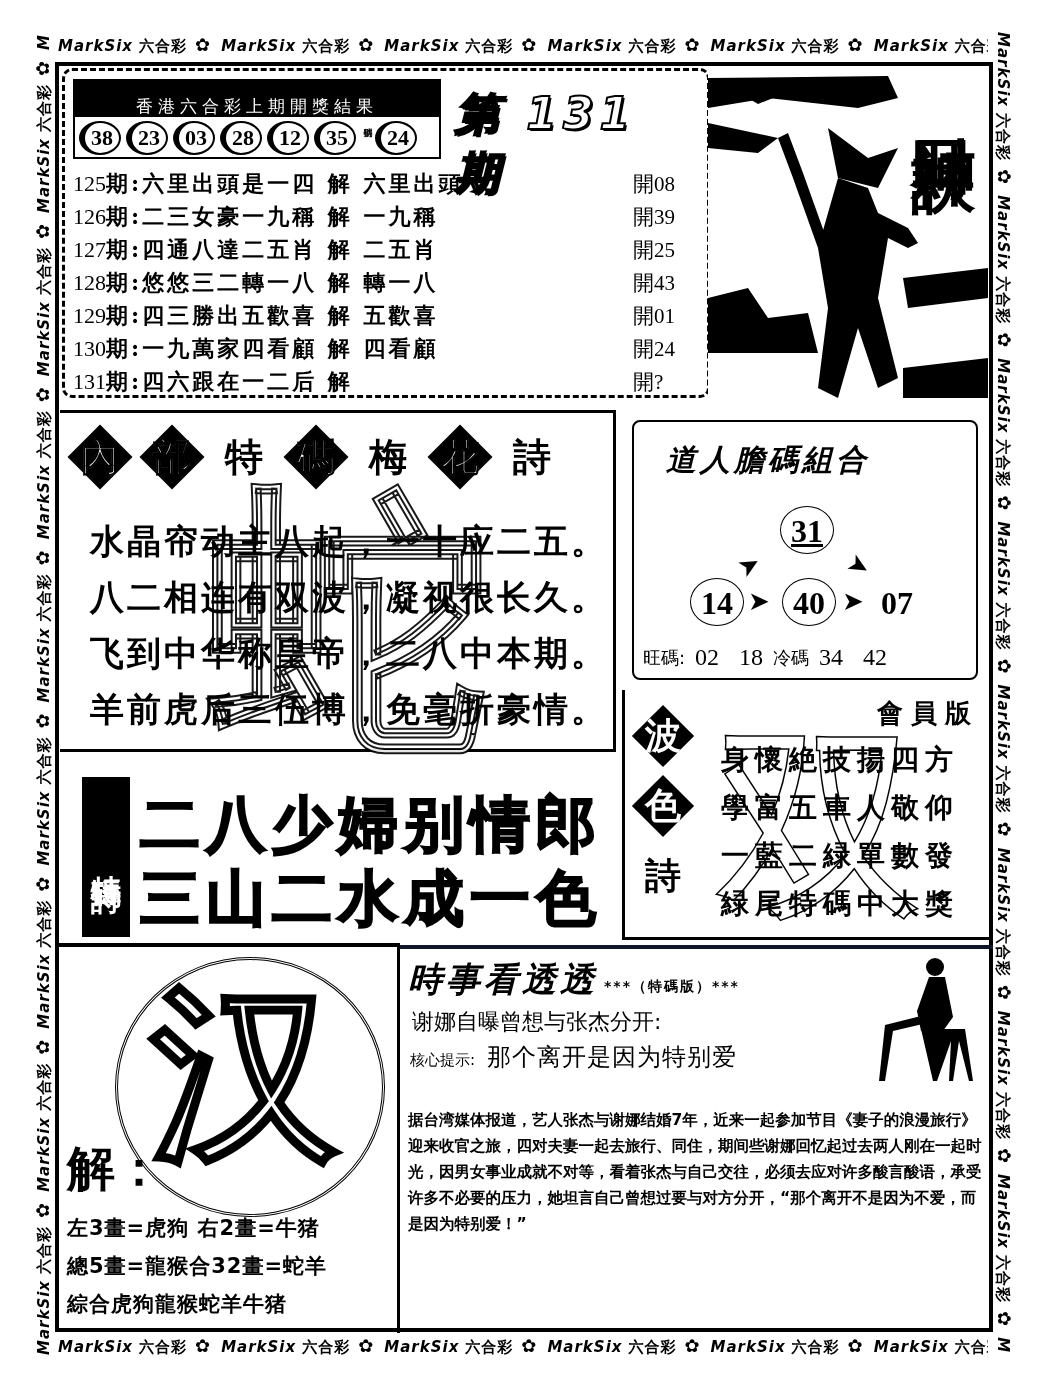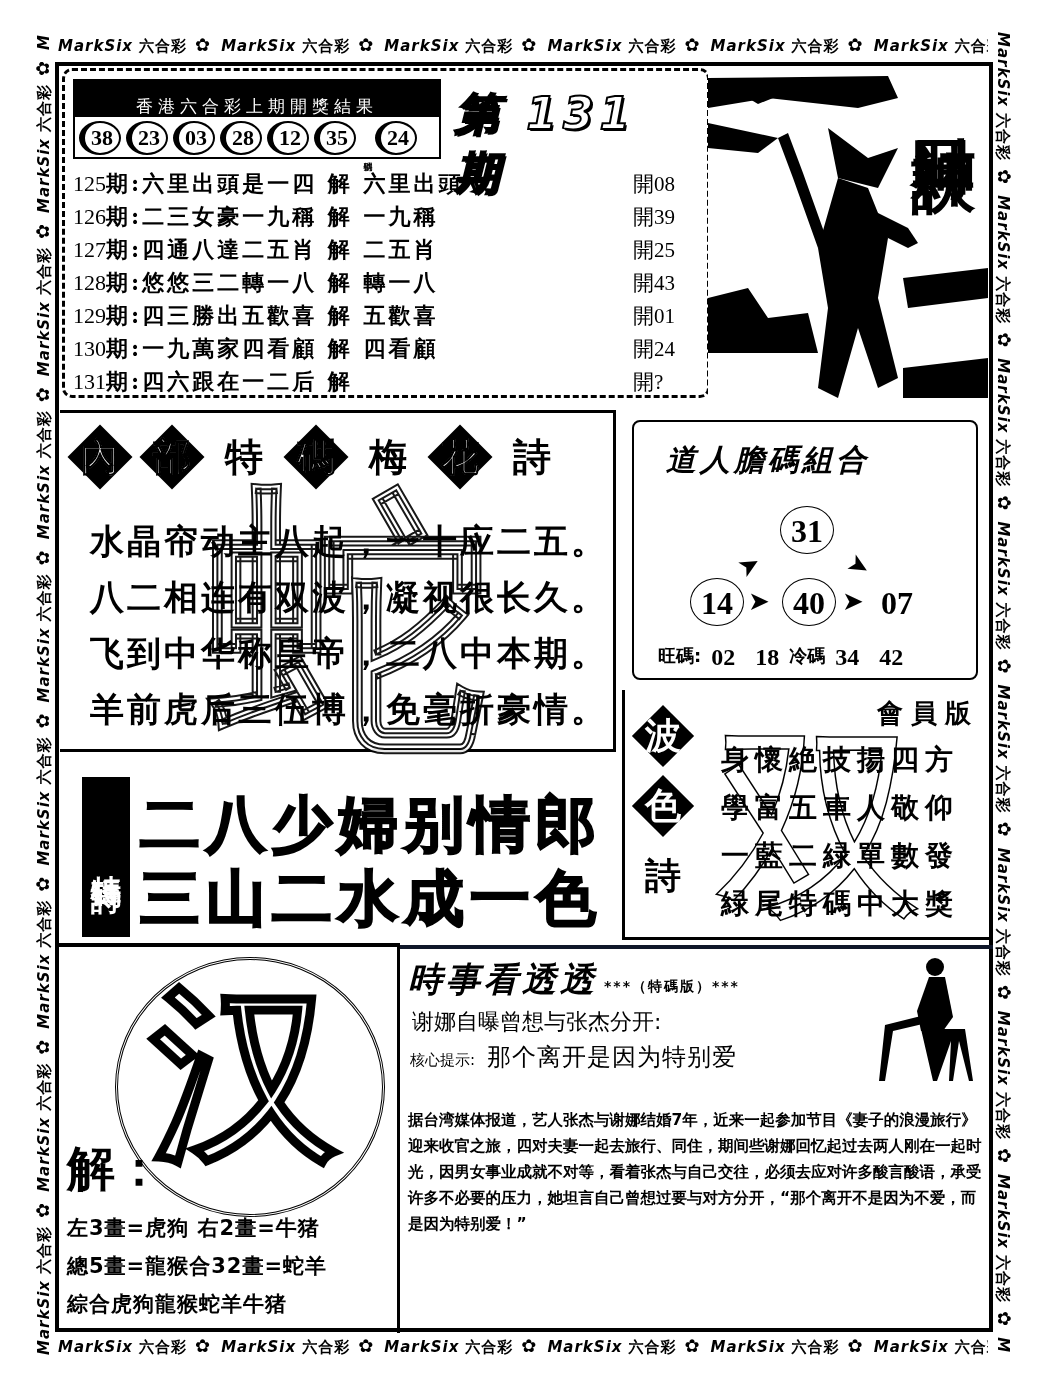--- a/index.html
+++ b/index.html
@@ -17,21 +17,21 @@
   .strip-right { top: 32px; left: 1015px; width: 1320px; height: 24px; transform-origin: 0 0; transform: rotate(90deg); }
 
   
   .frame { position: absolute; left: 55px; top: 62px; width: 938px; height: 1270px; border: 4px solid #000; }
 
   
   .results { position: absolute; left: 62px; top: 68px; width: 648px; height: 330px; border: 3px dashed #000; border-radius: 10px; }
   .results-head { position: absolute; left: 8px; top: 8px; width: 368px; height: 80px; border: 2px solid #000; }
   .results-head .bar-top { height: 14px; background: #000; }
   .results-head .title { height: 22px; background: #000; color: #fff; font-family: "DejaVu Sans", sans-serif; font-size: 17px; letter-spacing: 5px; text-align: center; line-height: 22px; }
-  .balls { display: flex; align-items: flex-end; padding: 4px 4px 0 4px; }
+  .balls { display: flex; align-items: flex-start; padding: 4px 4px 0 4px; }
   .ball { width: 42px; height: 34px; border: 2px solid #000; border-radius: 50%; display: flex; align-items: center; justify-content: center; font-family: "Liberation Serif", serif; font-weight: bold; font-size: 22px; margin-right: 5px; border-left-width: 6px; }
   .special-label { writing-mode: vertical-rl; font-size: 9px; font-family: "DejaVu Sans", sans-serif; line-height: 10px; margin: 0 2px; }
   .issue-title { position: absolute; left: 390px; top: 14px; font-family: "DejaVu Sans", sans-serif; font-weight: bold; font-style: italic; font-size: 44px; color: #fff; -webkit-text-stroke: 2px #000; letter-spacing: 6px; text-shadow: 2px 2px 0 #000; }
   .rows { position: absolute; left: 8px; top: 96px; width: 620px; }
   .row { display: flex; height: 33px; align-items: center; font-size: 22px; }
   .row .num { font-family: Liberation Serif, serif; font-size: 22px; }
   .row .text { font-weight: bold; letter-spacing: 3px; flex: 1; }
   .row .open { width: 60px; font-family: "Liberation Serif", serif; font-size: 21px; }
 
   
@@ -47,21 +47,21 @@
   .poem-head .ch.dia span { position: relative; color: #fff; -webkit-text-stroke: 1px #000; }
   .poem-bg { position: absolute; left: 150px; top: 80px; font-size: 280px; line-height: 260px; color: #fff; -webkit-text-stroke: 2px #000; opacity: 0.9; font-family: "DejaVu Sans", sans-serif; font-weight: bold; }
   .poem-lines { position: absolute; left: 30px; top: 100px; width: 520px; }
   .poem-lines div { height: 56px; font-size: 34px; letter-spacing: 3px; font-weight: bold; line-height: 56px; position: relative; }
 
   
   .combo { position: absolute; left: 632px; top: 420px; width: 346px; height: 260px; border: 2px solid #000; border-radius: 8px; }
   .combo-title { position: absolute; left: 32px; top: 18px; font-size: 30px; font-weight: bold; font-style: italic; letter-spacing: 4px; }
   .cnum { position: absolute; font-family: "Liberation Serif", serif; font-weight: bold; font-size: 32px; width: 54px; height: 48px; border: 1px solid #000; border-radius: 50%; text-align: center; line-height: 48px; }
   .arrow { position: absolute; font-size: 26px; }
-  .hotcold { position: absolute; left: 24px; top: 222px; font-size: 18px; font-weight: bold; font-family: "DejaVu Sans", sans-serif; display: flex; }
+  .hotcold { position: absolute; left: 9px; top: 222px; font-size: 18px; font-weight: normal; font-family: "DejaVu Sans", sans-serif; display: flex; align-items: center; }
   .hotcold .v { font-family: "Liberation Serif", serif; font-size: 24px; margin: 0 10px; }
 
   
   .colorpoem { position: absolute; left: 622px; top: 690px; width: 371px; height: 250px; border-left: 3px solid #000; border-bottom: 3px solid #000; }
   .member { position: absolute; right: 14px; top: 6px; font-size: 26px; font-weight: bold; letter-spacing: 8px; }
   .cp-side { position: absolute; left: 8px; top: 14px; }
   .cp-side .ch { width: 60px; height: 64px; display: flex; align-items: center; justify-content: center; position: relative; font-size: 36px; font-weight: bold; margin-bottom: 6px; }
   .cp-side .ch.dia::before { content: ""; position: absolute; width: 44px; height: 44px; background: #000; transform: rotate(45deg); }
   .cp-side .ch.dia span { position: relative; color: #fff; }
   .cp-bg { position: absolute; left: 90px; top: 30px; font-size: 210px; line-height: 210px; color: transparent; -webkit-text-stroke: 1.5px #000; font-family: "DejaVu Sans", sans-serif; }
@@ -204,21 +204,21 @@
   <div class="poem-lines">
     <div>水晶帘动主八起，一十应二五。</div>
     <div>八二相连有双波，凝视很长久。</div>
     <div>飞到中华称皇帝，二八中本期。</div>
     <div>羊前虎后三伍博，免毫折豪情。</div>
   </div>
 </section>
 
 <section class="combo">
   <div class="combo-title">道人膽碼組合</div>
-  <div class="cnum" style="left:146px; top:84px;">31</div>
+  <div class="cnum" style="left:146px; top:84px;text-decoration:underline;">31</div>
   <div class="arrow" style="left:104px; top:128px; transform:rotate(-30deg);">➤</div>
   <div class="arrow" style="left:214px; top:128px; transform:rotate(30deg);">➤</div>
   <div class="cnum" style="left:56px; top:156px;">14</div>
   <div class="arrow" style="left:114px; top:164px;">➤</div>
   <div class="cnum" style="left:148px; top:156px;">40</div>
   <div class="arrow" style="left:208px; top:164px;">➤</div>
   <div class="cnum" style="left:236px; top:156px; border-color:transparent;">07</div>
   <div class="hotcold">
     <span>旺碼:</span>
     <span class="v">02</span>

